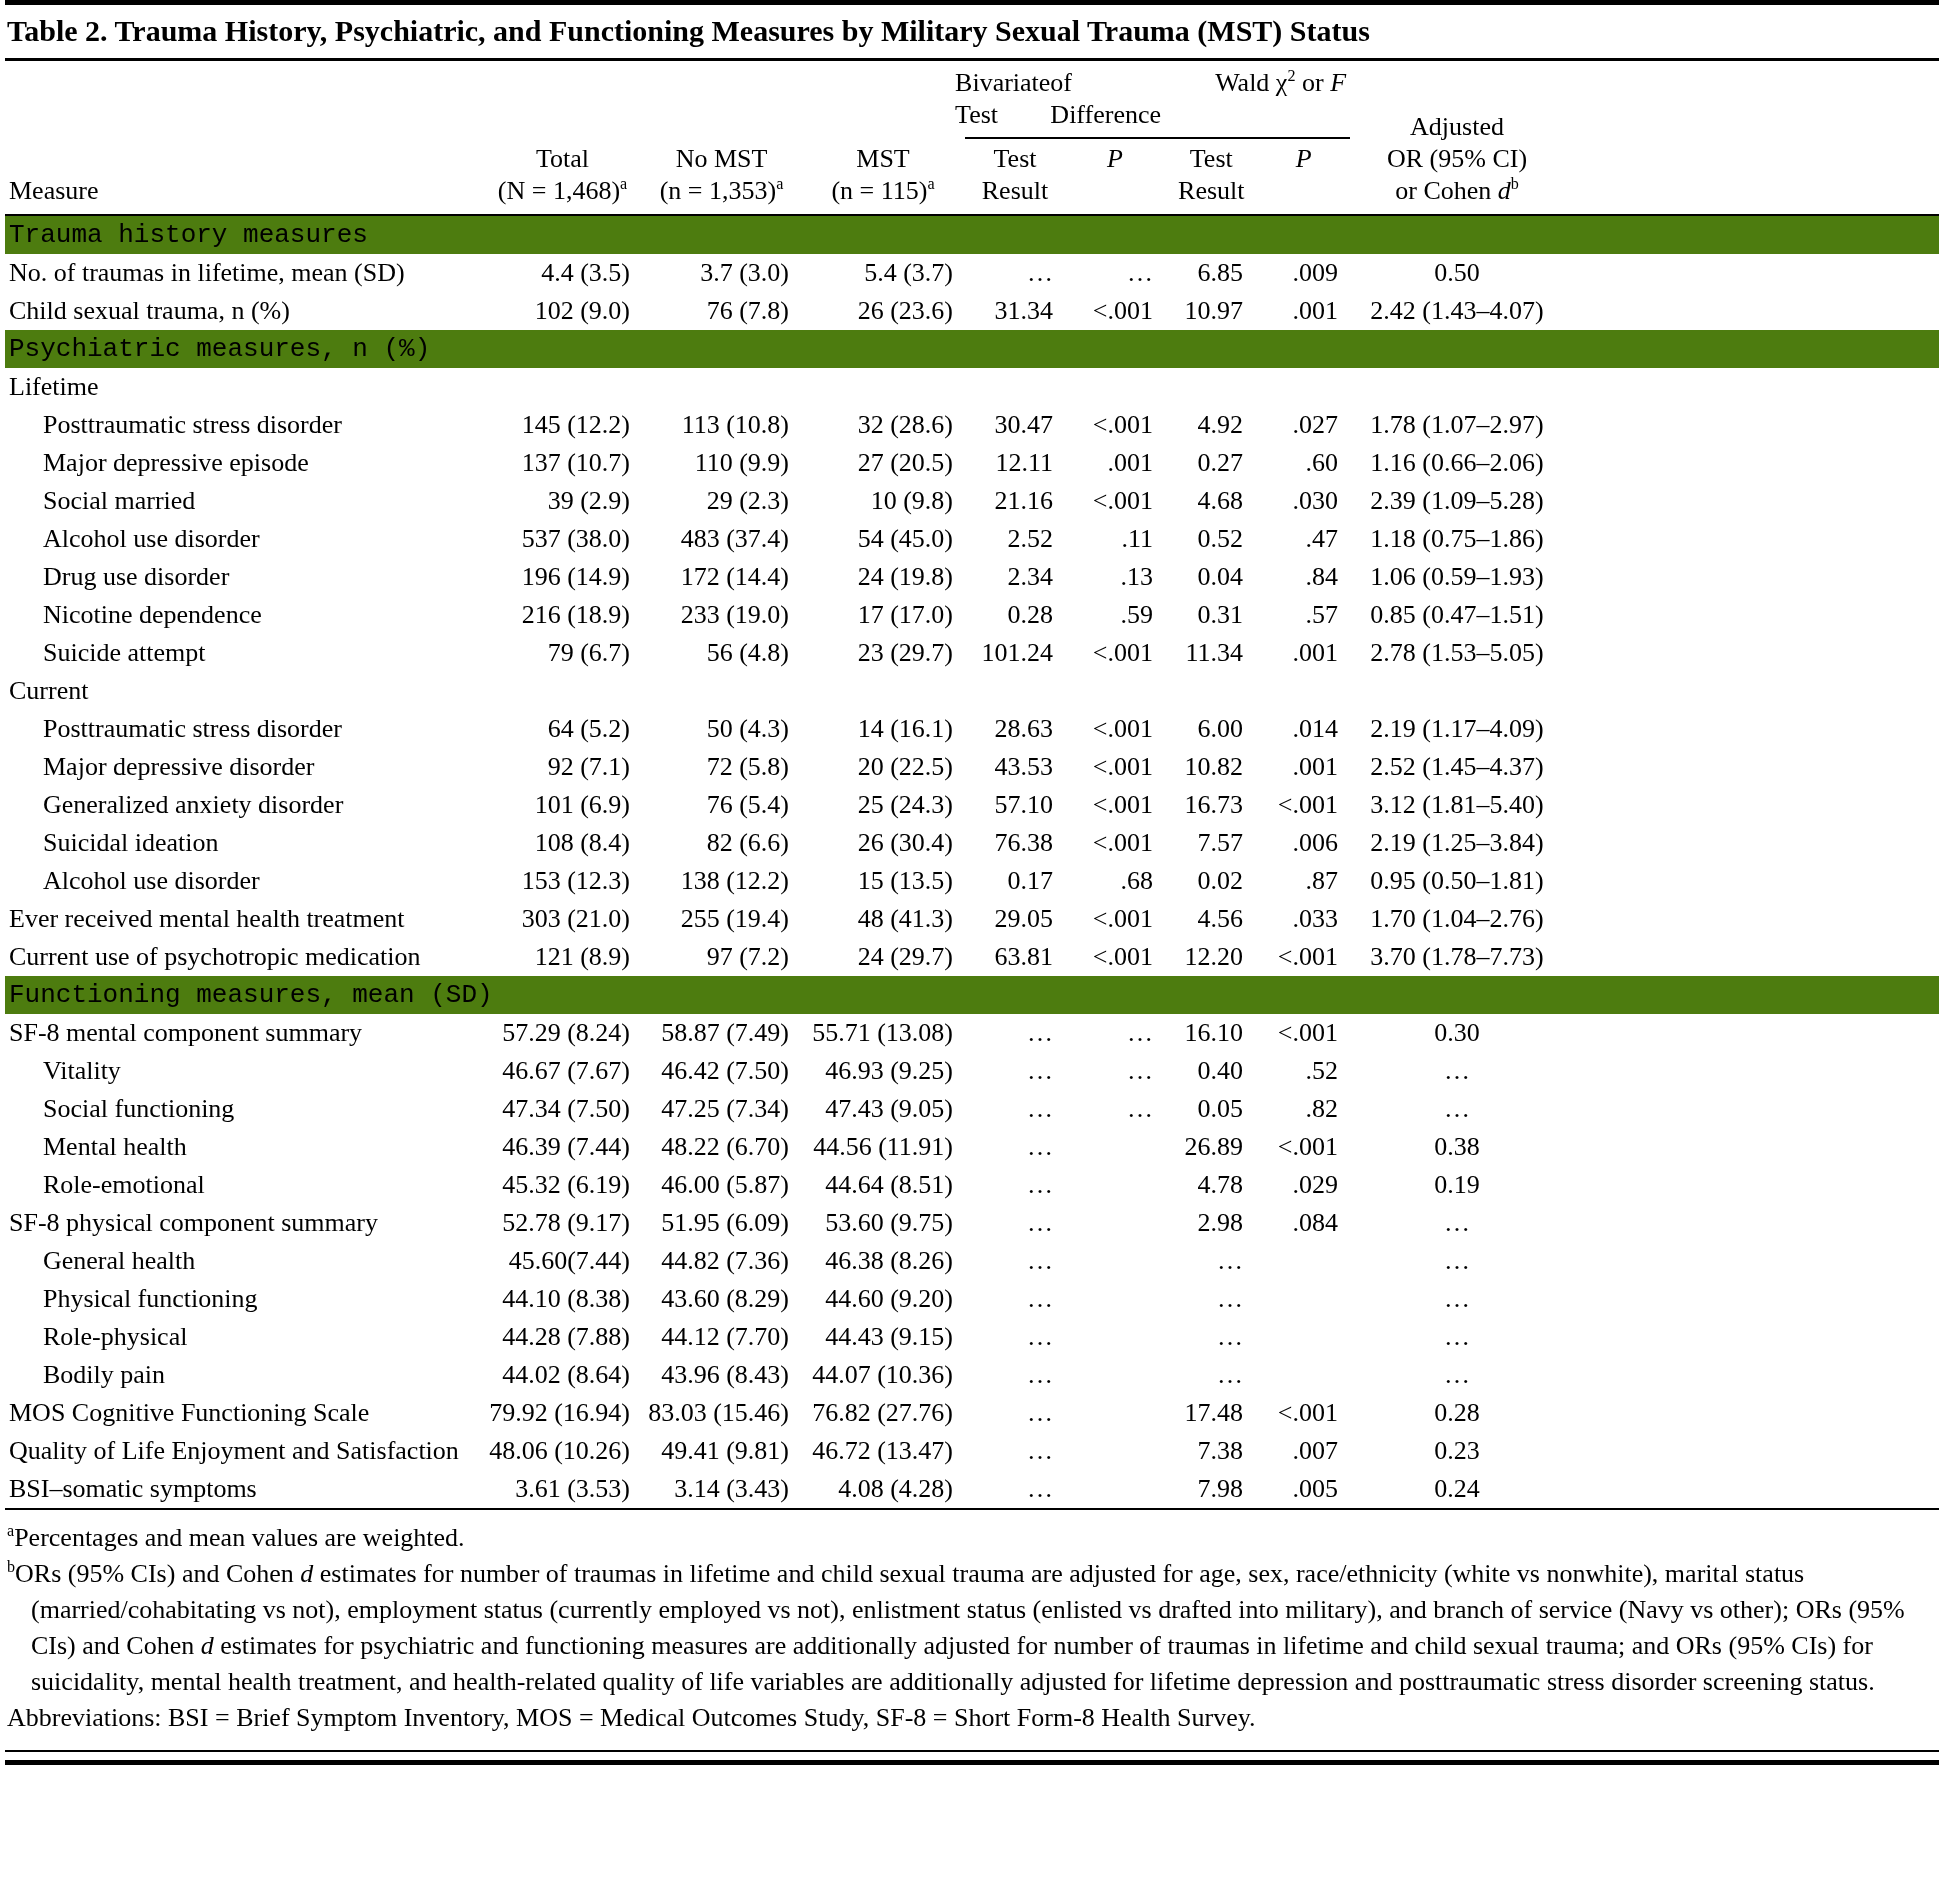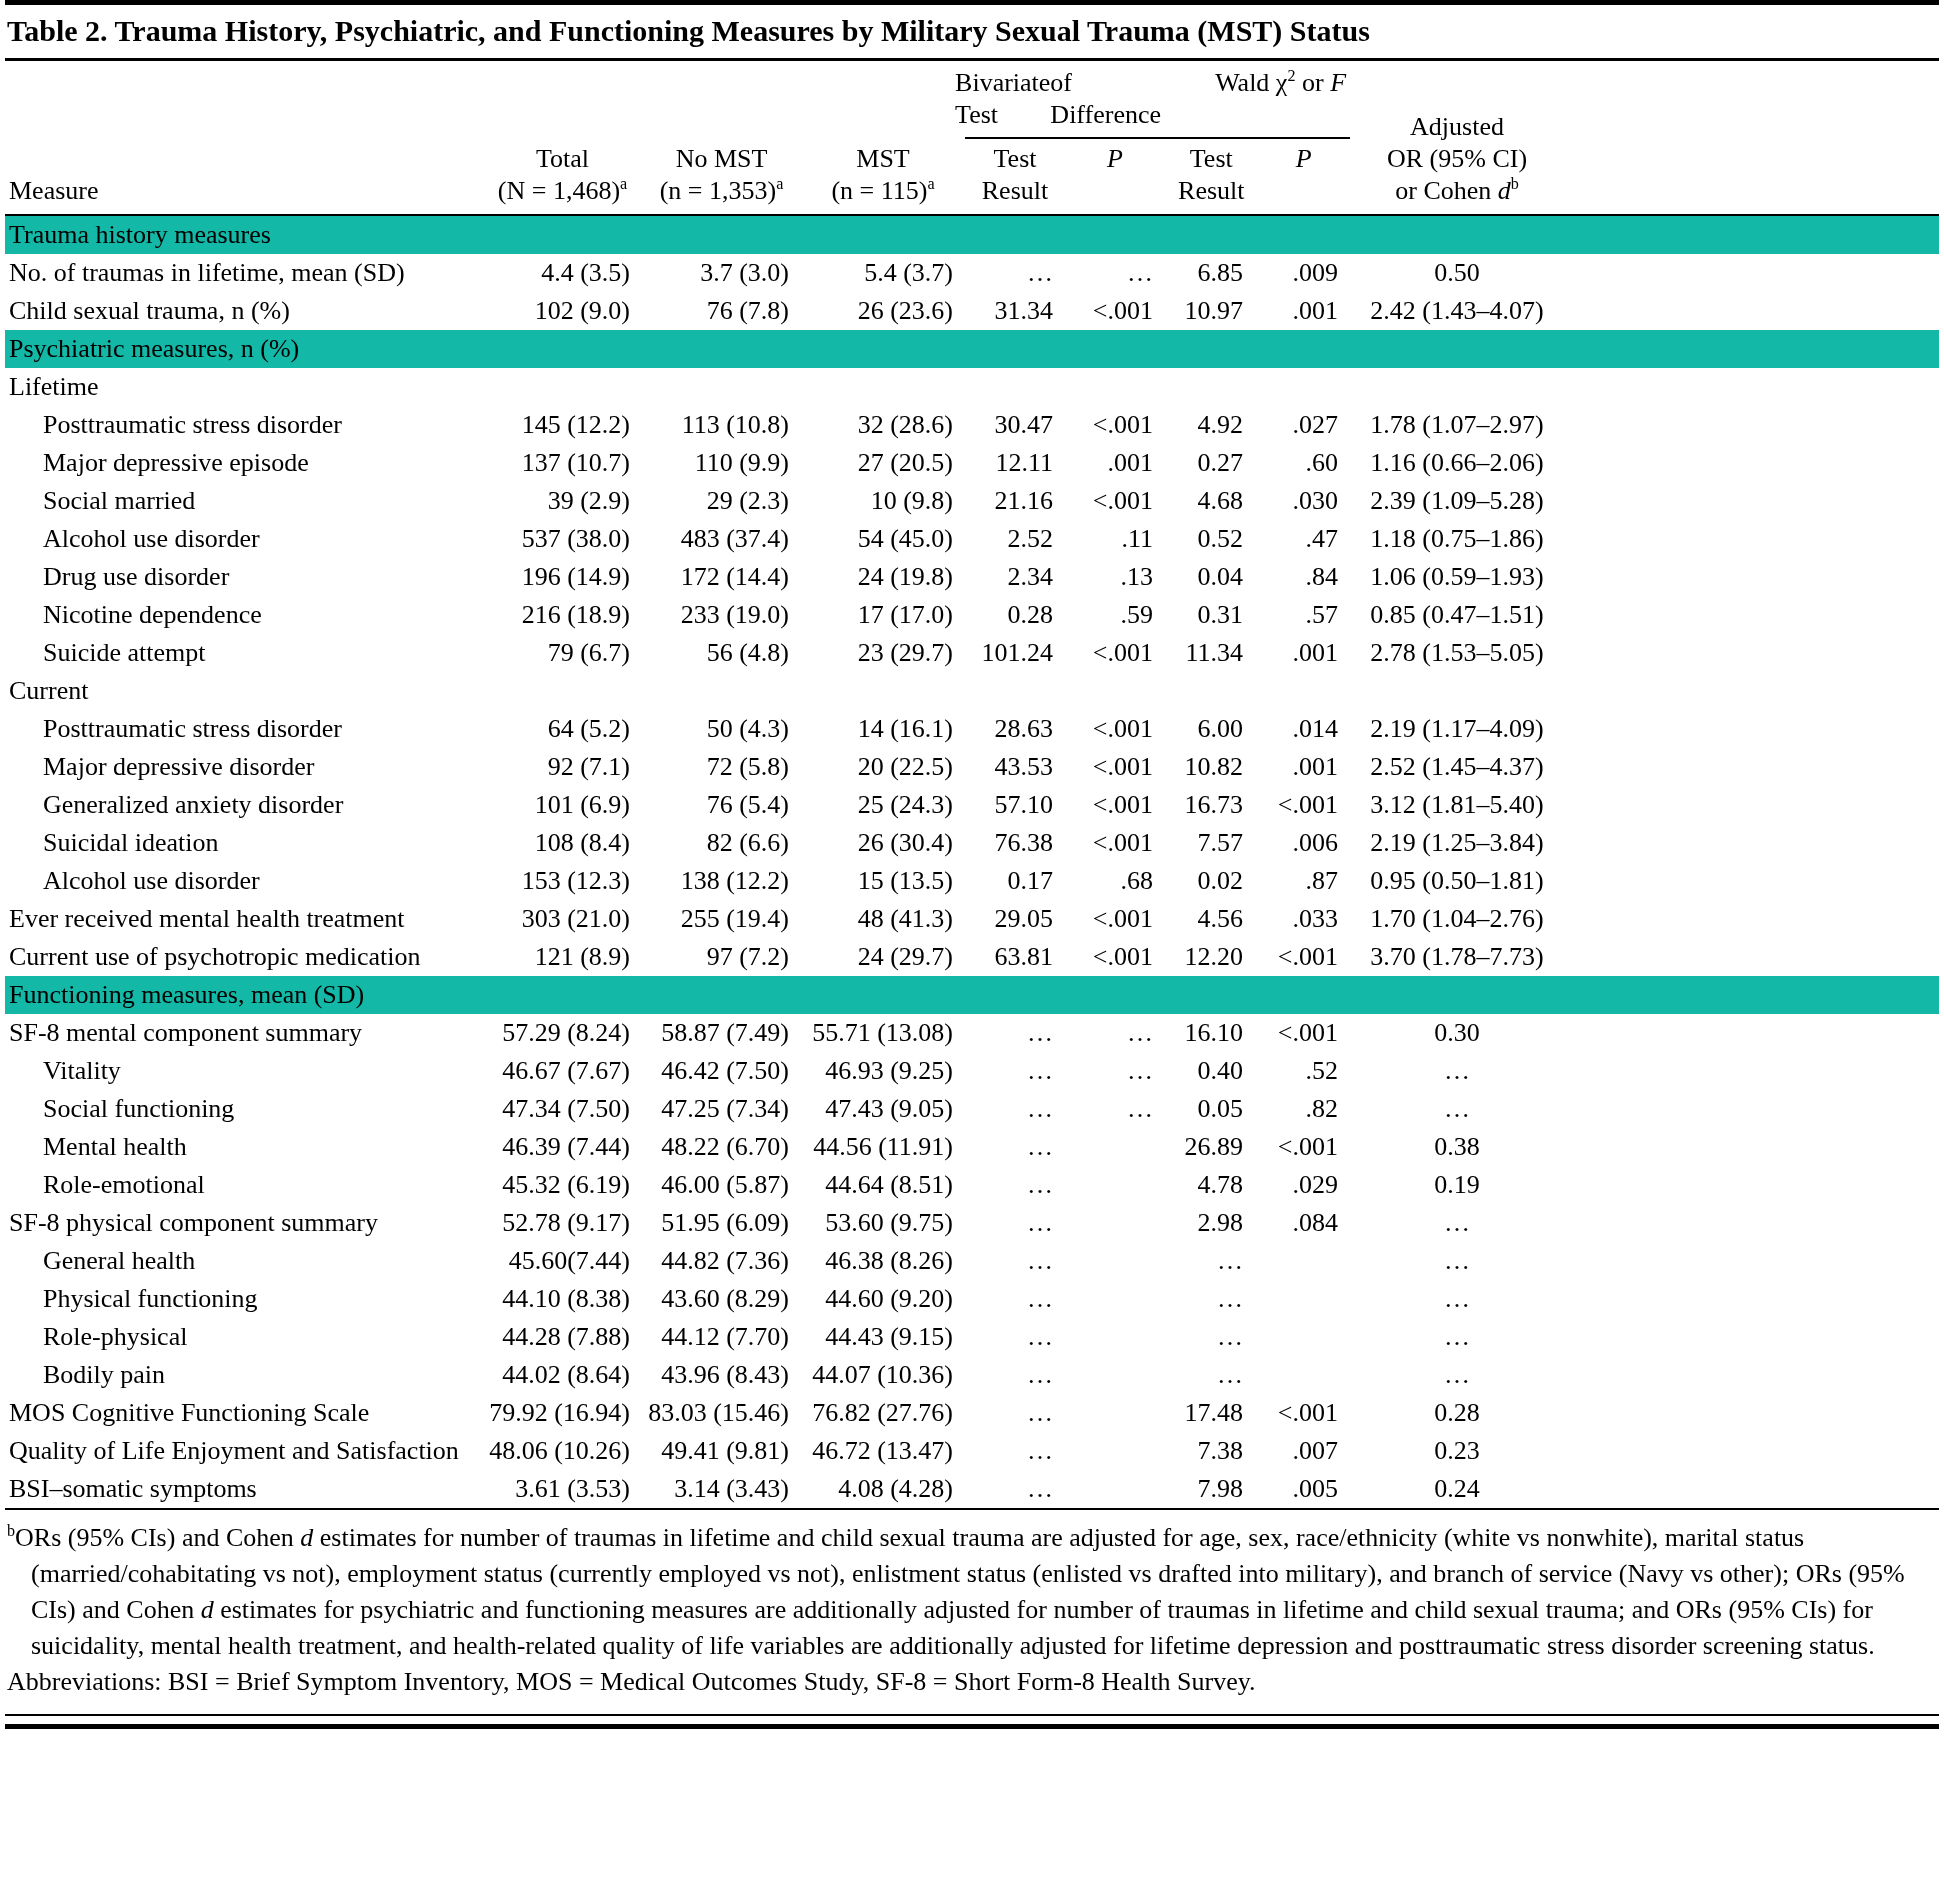--- a/index.html
+++ b/index.html
@@ -40,21 +40,21 @@
   .subcol { flex:1; text-align:center; line-height:32px; }
 
   tbody td { line-height:38px; white-space:nowrap; vertical-align:middle; }
   td.measure { text-align:left; }
   td.ind0 { padding-left:4px; }
   td.ind1 { padding-left:38px; }
   td.val { font-variant-numeric: tabular-nums; }
   td.right { text-align:right; padding-right:12px; }
   td.center { text-align:center; }
   tr.section-row td {
-    background:#14b8a6; text-align:left; padding-left:4px; line-height:38px;
+    background:#4d7c0f; text-align:left; padding-left:4px; line-height:38px;font-family:Liberation Mono, monospace;
   }
   tbody { border-bottom:2px solid #000; }
 
   .italic { font-style:italic; }
   sup { font-size:0.62em; vertical-align:super; line-height:0; }
 
   .footnotes { padding:10px 2px 8px 2px; font-size:26px; }
   .footnote { line-height:36px; padding-left:24px; text-indent:-24px; }
   .bottom-rules { height:15px; border-top:2px solid #000; border-bottom:5px solid #000; margin-top:6px; }
 </style>
@@ -483,18 +483,19 @@
           <td class="val right"></td>
           <td class="val right">7.98</td>
           <td class="val right">.005</td>
           <td class="val center">0.24</td>
           <td></td>
         </tr>
       </tbody>
   </table>
 
   <div class="footnotes" id="footnotes">
+      <div class="footnote"><sup>a</sup><span>Percentages and mean values are weighted.</span></div>
       <div class="footnote"><sup>b</sup><span>ORs (95% CIs) and Cohen </span><span class="italic">d</span><span> estimates for number of traumas in lifetime and child sexual trauma are adjusted for age, sex, race/ethnicity (white vs nonwhite), marital status (married/cohabitating vs not), employment status (currently employed vs not), enlistment status (enlisted vs drafted into military), and branch of service (Navy vs other); ORs (95% CIs) and Cohen </span><span class="italic">d</span><span> estimates for psychiatric and functioning measures are additionally adjusted for number of traumas in lifetime and child sexual trauma; and ORs (95% CIs) for suicidality, mental health treatment, and health-related quality of life variables are additionally adjusted for lifetime depression and posttraumatic stress disorder screening status.</span></div>
       <div class="footnote"><span>Abbreviations: BSI = Brief Symptom Inventory, MOS = Medical Outcomes Study, SF-8 = Short Form-8 Health Survey.</span></div>
     </div>
   <div class="bottom-rules"></div>
 </div>
 
 
 </body></html>

